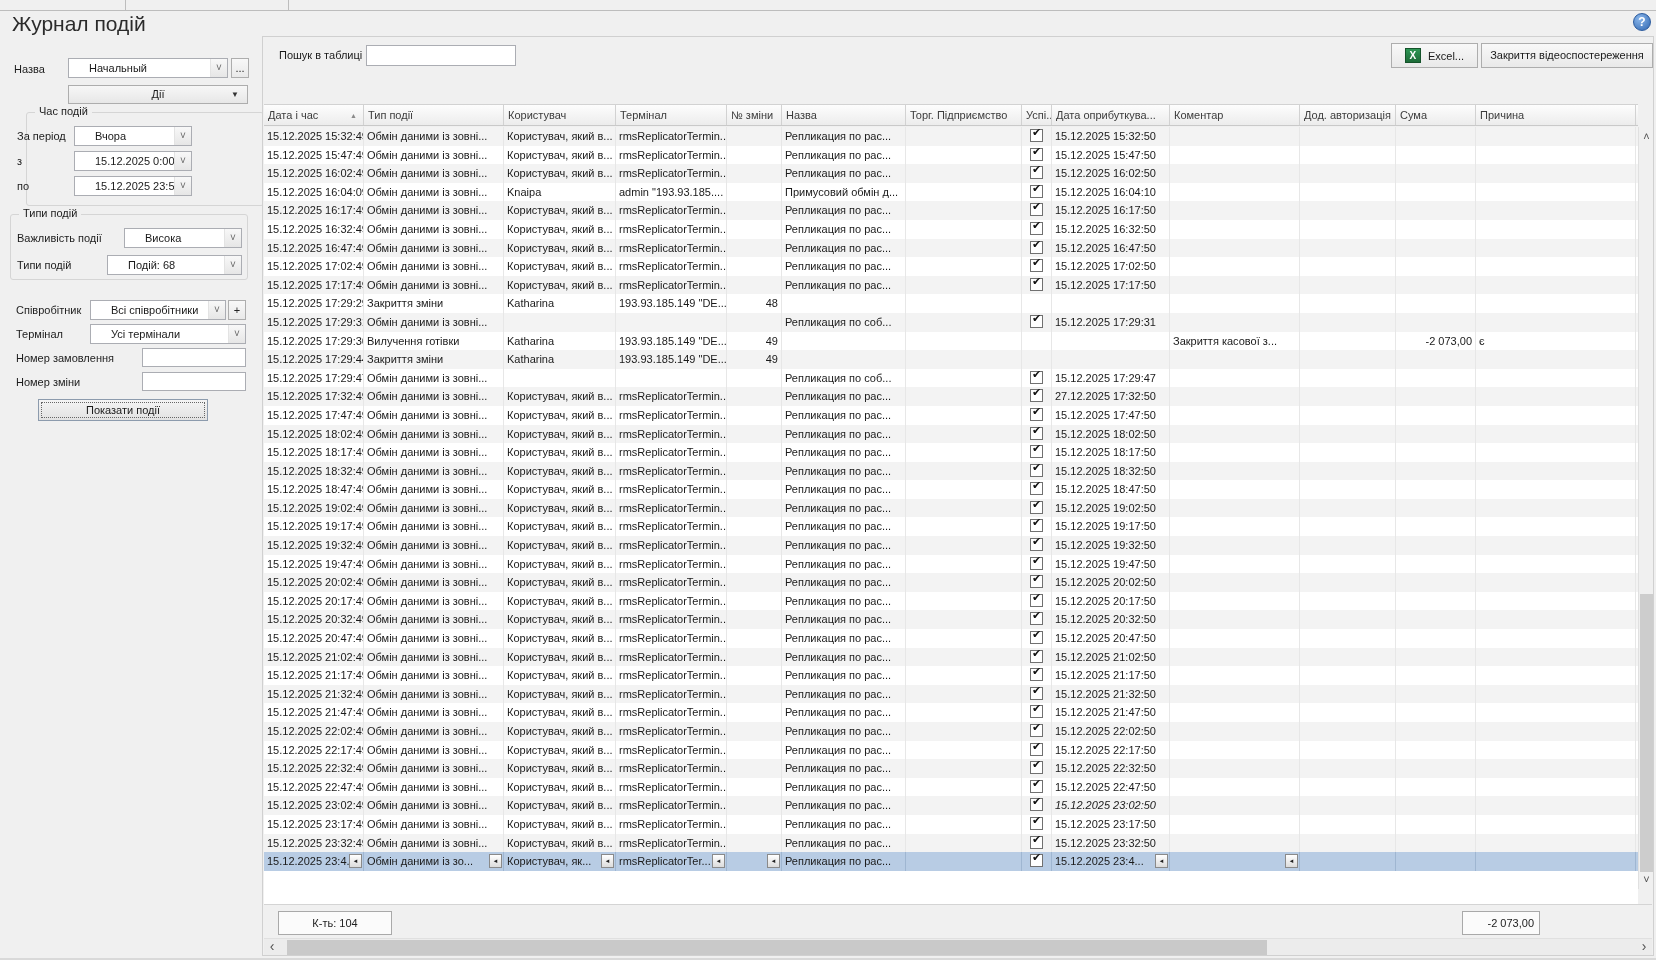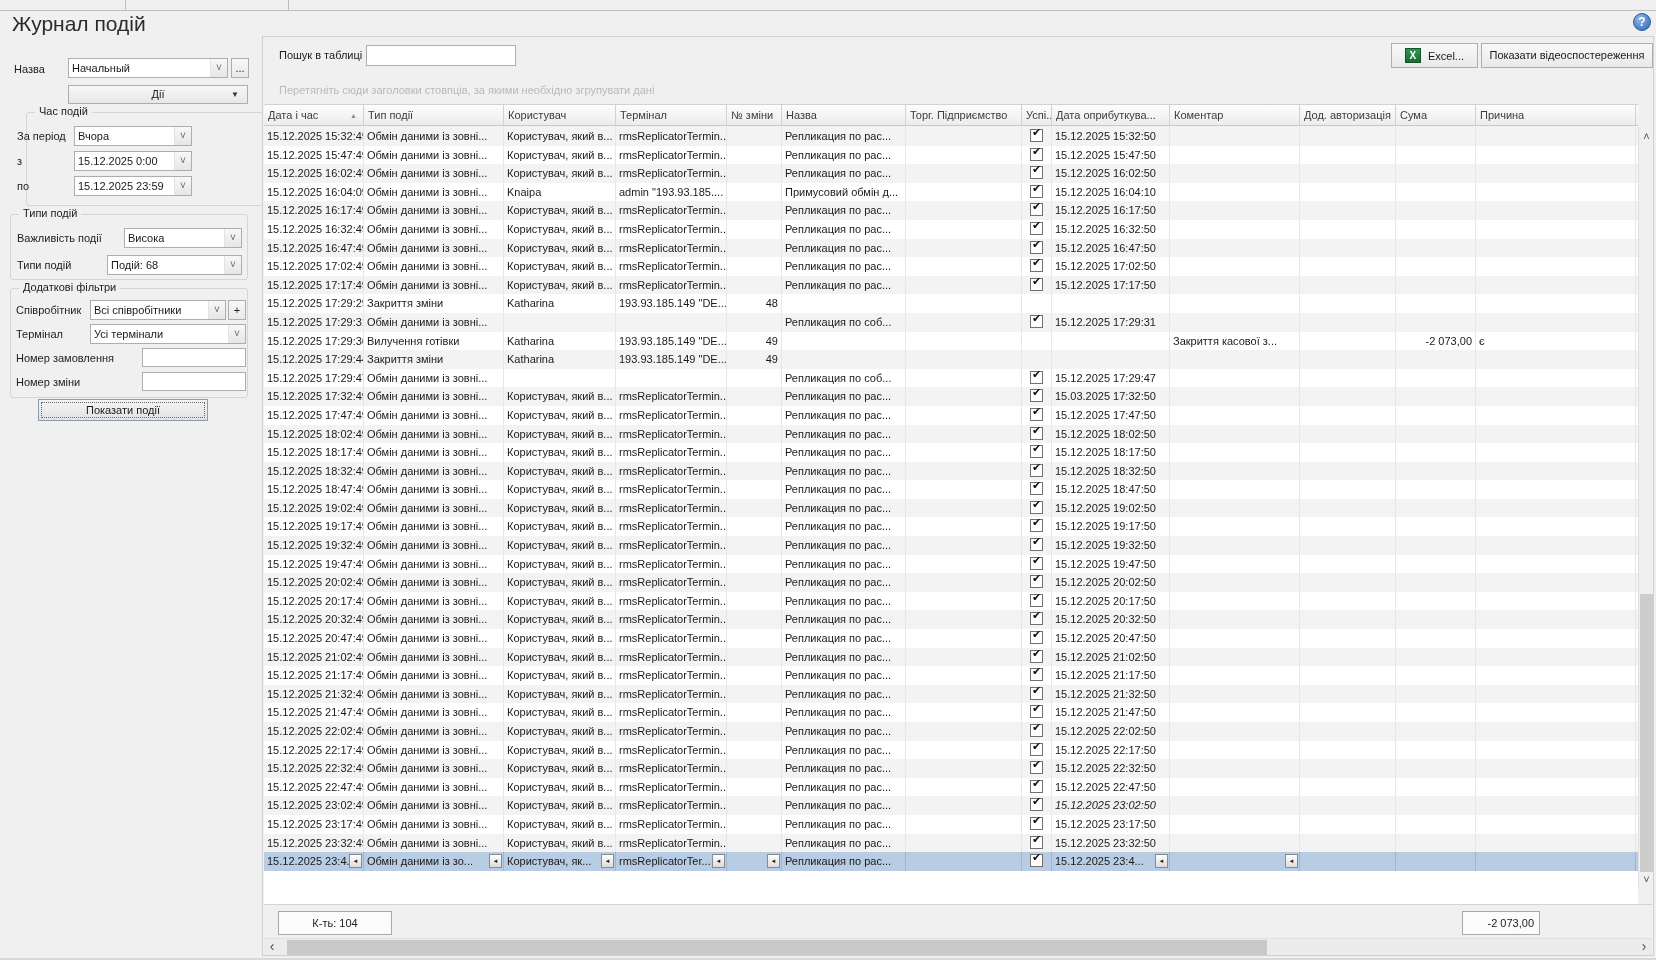--- a/index.html
+++ b/index.html
@@ -16,21 +16,21 @@
   .help-btn { position:absolute; left:1633px; top:13px; width:18px; height:18px; border-radius:50%;
     background:radial-gradient(circle at 35% 30%, #8cb8ec, #2f66b0); border:1px solid #2a5a9e;
     color:#fff; font-weight:bold; font-size:12px; text-align:center; line-height:16px; cursor:pointer; }
 
   
   .groupbox { position:absolute; border:1px solid #d5d5d5; border-radius:3px; }
   .legend { position:absolute; top:-8px; left:8px; background:#f0f0f0; padding:0 4px; color:#1c1c1c; white-space:nowrap; }
   .lbl { position:absolute; white-space:nowrap; color:#1c1c1c; }
 
   .combo { position:absolute; height:20px; background:#fff; border:1px solid #abadb3; display:flex; align-items:center; }
-  .combo .txt { flex:1; padding:0 3px; white-space:nowrap; overflow:hidden; }
+  .combo .txt { flex:1; padding:0 20px; white-space:nowrap; overflow:hidden; }
   .combo .dd { width:17px; height:100%; border-left:1px solid #e3e3e3; background:linear-gradient(#f8f8f8,#e6e6e6);
     color:#666; font-size:10px; text-align:center; line-height:18px; }
   .sbtn { position:absolute; height:20px; border:1px solid #adadad; background:linear-gradient(#f8f8f8,#e9e9e9);
     text-align:center; line-height:18px; color:#222; cursor:pointer; }
   .tinput { position:absolute; height:19px; border:1px solid #abadb3; background:#fff; font-family:inherit; font-size:11px; padding:0 3px; }
 
   .actions-btn { position:absolute; left:68px; top:85px; width:180px; height:19px; border:1px solid #adadad;
     background:linear-gradient(#f7f7f7,#e7e7e7); line-height:17px; text-align:center; cursor:pointer; }
   .actions-btn .caret { position:absolute; right:8px; top:0; font-size:8px; color:#333; line-height:18px; }
 
@@ -140,23 +140,20 @@
   <div class="combo" style="left:124px; top:228px; width:118px;">
     <span class="txt">Висока</span>
     <span class="dd">˅</span>
   </div>
   <span class="lbl" style="left:17px; top:259px;">Типи подій</span>
   <div class="combo" style="left:107px; top:255px; width:135px;">
     <span class="txt">Подій: 68</span>
     <span class="dd">˅</span>
   </div>
 
-  <div class="groupbox" style="left:10px; top:288px; width:238px; height:110px;">
-    <span class="legend">Додаткові фільтри</span>
-  </div>
   <span class="lbl" style="left:16px; top:304px;">Співробітник</span>
   <div class="combo" style="left:90px; top:300px; width:136px;">
     <span class="txt">Всі співробітники</span>
     <span class="dd">˅</span>
   </div>
   <div class="sbtn" style="left:228px; top:300px; width:18px;">+</div>
   <span class="lbl" style="left:16px; top:328px;">Термінал</span>
   <div class="combo" style="left:90px; top:324px; width:156px;">
     <span class="txt">Усі термінали</span>
     <span class="dd">˅</span>
@@ -169,23 +166,22 @@
   <div class="show-events">Показати події</div>
 
   <div class="main-panel">
     <span class="search-label">Пошук в таблиці</span>
     <input class="tinput search-input" style="">
 
     <div class="excel-btn">
       <span class="xls-ico">X</span>
       <span>Excel...</span>
     </div>
-    <div class="video-btn">Показати відеоспостереження</div>
-
-    <div class="group-band">Перетягніть сюди заголовки стовпців, за якими необхідно згрупувати дані</div>
+    <div class="video-btn">Закриття відеоспостереження</div>
+
 
     <div class="thead">
         <div class="hcell" style="width: 100px;"><span>Дата і час</span><span class="sort">▲</span></div>
         <div class="hcell" style="width: 140px;"><span>Тип події</span></div>
         <div class="hcell" style="width: 112px;"><span>Користувач</span></div>
         <div class="hcell" style="width: 111px;"><span>Термінал</span></div>
         <div class="hcell" style="width: 55px;"><span>№ зміни</span></div>
         <div class="hcell" style="width: 124px;"><span>Назва</span></div>
         <div class="hcell" style="width: 116px;"><span>Торг. Підприємство</span></div>
         <div class="hcell" style="width: 30px;"><span>Успі...</span></div>
@@ -408,21 +404,21 @@
         </div>
         <div class="trow alt">
           <div class="tcell" style="width: 100px;"><span>15.12.2025 17:32:49</span></div>
           <div class="tcell" style="width: 140px;"><span>Обмін даними із зовні...</span></div>
           <div class="tcell" style="width: 112px;"><span>Користувач, який в...</span></div>
           <div class="tcell" style="width: 111px;"><span>rmsReplicatorTermin...</span></div>
           <div class="tcell" style="width: 55px; text-align: right;"><span></span></div>
           <div class="tcell" style="width: 124px;"><span>Репликация по рас...</span></div>
           <div class="tcell" style="width: 116px;"><span></span></div>
           <div class="tcell" style="width: 30px; text-align: center;"><span class="cb"><i>✔</i></span></div>
-          <div class="tcell" style="width: 118px;"><span>15.03.2025 17:32:50</span></div>
+          <div class="tcell" style="width: 118px;"><span>27.12.2025 17:32:50</span></div>
           <div class="tcell" style="width: 130px;"><span></span></div>
           <div class="tcell" style="width: 96px;"><span></span></div>
           <div class="tcell" style="width: 80px; text-align: right;"><span></span></div>
           <div class="tcell" style="width: 160px;"><span></span></div>
         </div>
         <div class="trow">
           <div class="tcell" style="width: 100px;"><span>15.12.2025 17:47:49</span></div>
           <div class="tcell" style="width: 140px;"><span>Обмін даними із зовні...</span></div>
           <div class="tcell" style="width: 112px;"><span>Користувач, який в...</span></div>
           <div class="tcell" style="width: 111px;"><span>rmsReplicatorTermin...</span></div>

